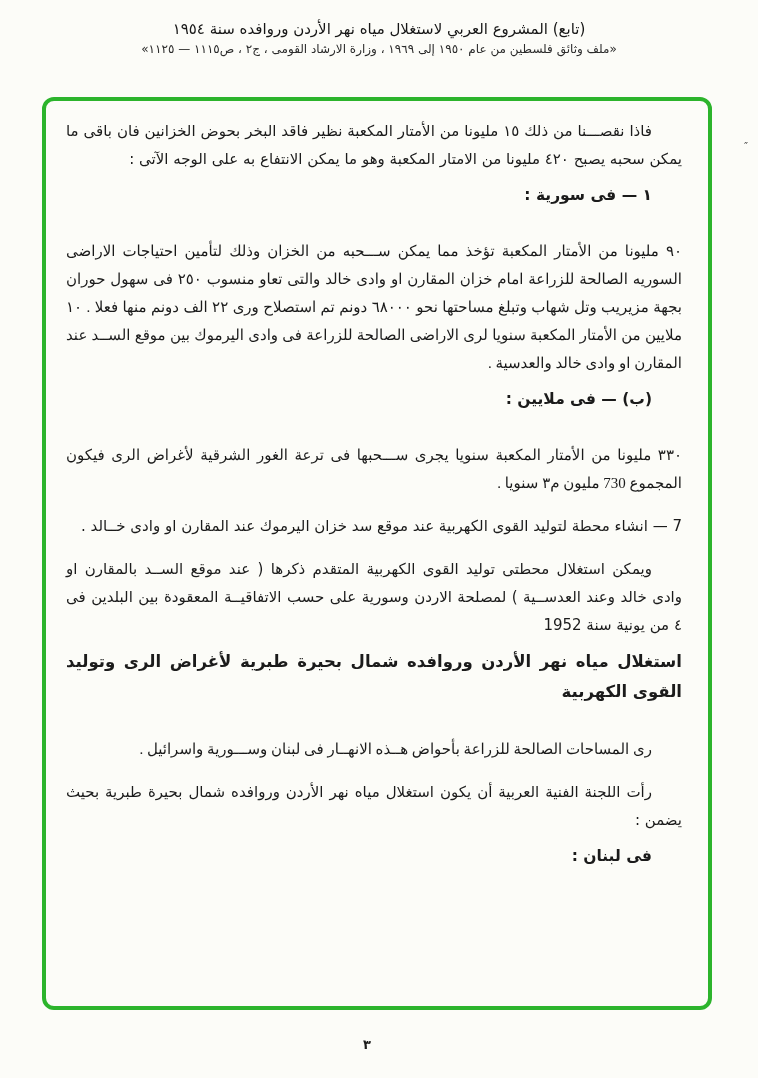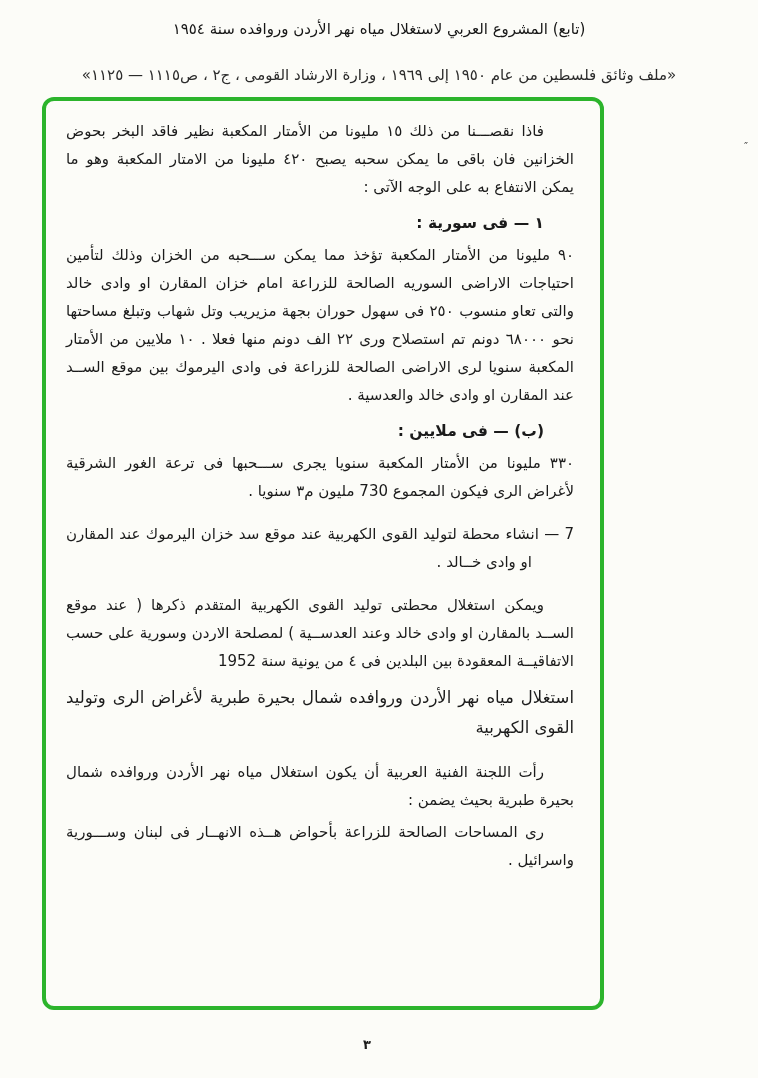--- a/index.html
+++ b/index.html
@@ -20,29 +20,29 @@
     right: 0;
     text-align: center;
     direction: rtl;
   }
   .header-title {
     font-size: 15px;
     font-weight: normal;
     color: #161616;
   }
   .header-citation {
-    font-size: 15px;
-    margin-top: 28px;
+    font-size: 12px;
+    margin-top: 4px;
     color: #2b2b2b;
   }
   .frame {
     position: absolute;
     top: 97px;
     left: 42px;
-    width: 562px;
+    width: 670px;
     height: 913px;
     border: 4px solid #2cb42c;
     border-radius: 12px;
     padding: 16px 26px 8px 20px;
     direction: rtl;
   }
   .t {
     font-size: 15px;
     line-height: 28px;
     text-align: justify;
@@ -53,27 +53,27 @@
     padding-right: 42px;
     text-indent: -42px;
   }
   .hd {
     font-weight: bold;
     font-size: 15.5px;
     line-height: 28px;
     margin: 0;
   }
   .hd-main {
-    font-weight: normal;
+    font-weight: bold;
     font-size: 16.5px;
     line-height: 30px;
     text-align: justify;
     margin: 0;
   }
-  .mt-sm { margin-top: 4px; }
+  .mt-sm { margin-top: 28px; font-family: Liberation Serif, serif; }
   .mt-md { margin-top: 15px; }
   .mt-lg { margin-top: 8px; }
   .page-number {
     position: absolute;
     bottom: 26px;
     left: 0;
     right: 24px;
     text-align: center;
     font-size: 13px;
     font-weight: bold;
@@ -105,18 +105,19 @@
 
   <p class="hd indent mt-lg">(ب) — فى ملايين :</p>
   <p class="t mt-sm">٣٣٠ مليونا من الأمتار المكعبة سنويا يجرى ســـحبها فى ترعة الغور الشرقية لأغراض الرى فيكون المجموع 730 مليون م٣ سنويا .</p>
 
   <p class="t hang mt-md">7 — انشاء محطة لتوليد القوى الكهربية عند موقع سد خزان اليرموك عند المقارن او وادى خــالد .</p>
 
   <p class="t indent mt-md">ويمكن استغلال محطتى توليد القوى الكهربية المتقدم ذكرها ( عند موقع الســد بالمقارن او وادى خالد وعند العدســية ) لمصلحة الاردن وسورية على حسب الاتفاقيــة المعقودة بين البلدين فى ٤ من يونية سنة 1952</p>
 
   <p class="hd-main mt-lg">استغلال مياه نهر الأردن وروافده شمال بحيرة طبرية لأغراض الرى وتوليد القوى الكهربية</p>
 
+  <p class="t indent mt-sm">رى المساحات الصالحة للزراعة بأحواض هــذه الانهــار فى لبنان وســـورية واسرائيل .</p>
   <p class="t indent mt-md">رأت اللجنة الفنية العربية أن يكون استغلال مياه نهر الأردن وروافده شمال بحيرة طبرية بحيث يضمن :</p>
-  <p class="t indent mt-sm">رى المساحات الصالحة للزراعة بأحواض هــذه الانهــار فى لبنان وســـورية واسرائيل .</p>
 
+  <p class="hd indent mt-lg">فى لبنان :</p>
 </div>
 
 <div class="page-number">٣</div>
 
 </body></html>

